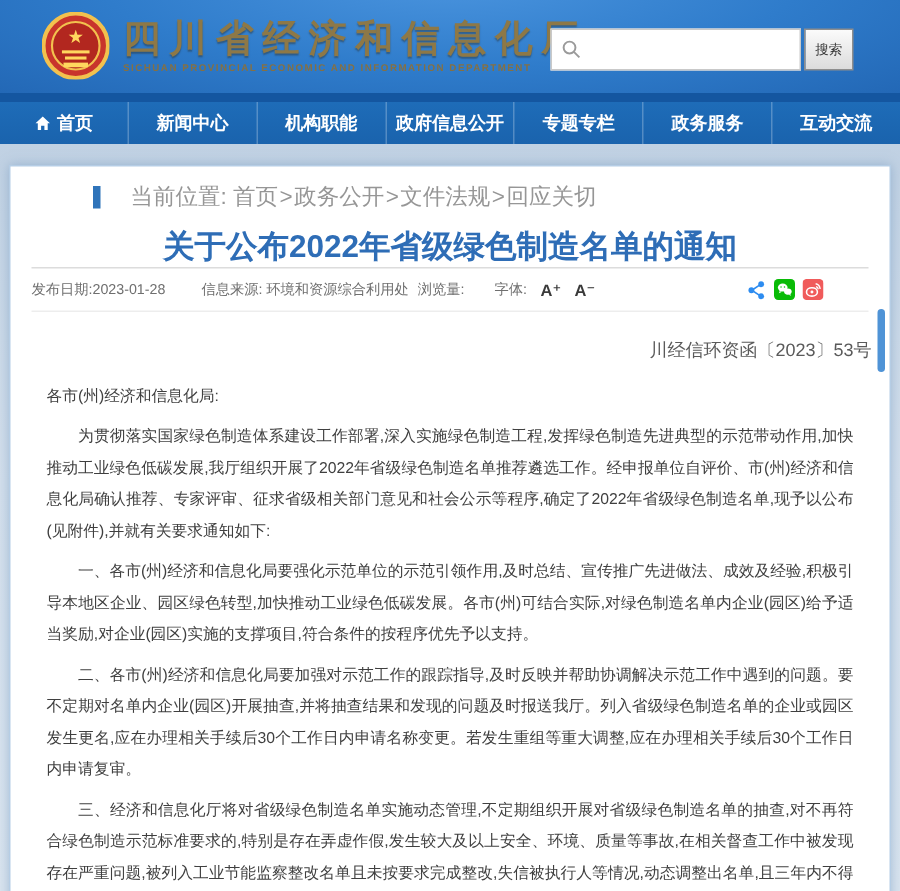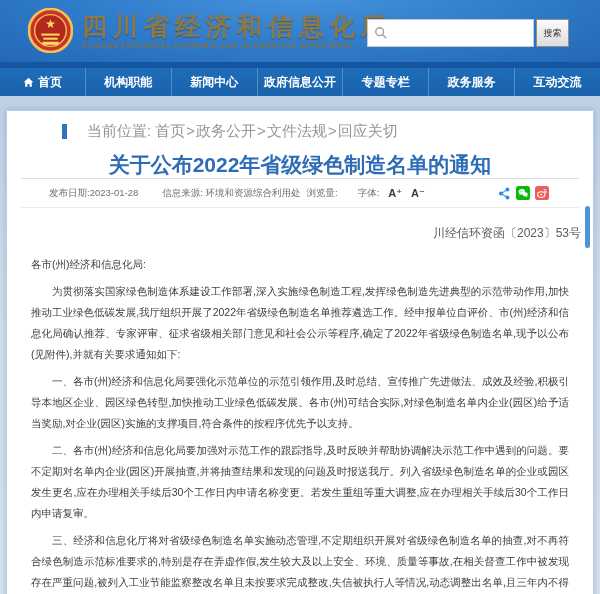--- a/index.html
+++ b/index.html
@@ -64,21 +64,21 @@
   .bc-sep { margin:0 1px; }
   .art-title {
     margin-top:13px; text-align:center; font-size:21px; line-height:22px;
     font-weight:bold; color:#2e6db6;
   }
   .meta {
     display:flex; align-items:center; margin:2px 14px 0;
     border-top:1px solid #dcdcdc; border-bottom:1px solid #ededed;
     padding:7px 0; font-size:9.5px; color:#6f6f6f;
   }
-  .m-date { margin-left:28px; }
+  .m-date { }
   .m-source { margin-left:24px; }
   .m-views { margin-left:6px; }
   .m-font { margin-left:20px; display:flex; align-items:flex-start; }
   .font-btn {
     border:none; background:none; color:#3a3a3a; font-size:11px; font-weight:bold;
     margin-left:9px; cursor:pointer; font-family:inherit; padding:0;
   }
   .share-group { margin-left:auto; margin-right:30px; display:flex; align-items:center; gap:5px; }
   .share-group svg { cursor:pointer; display:block; }
 
@@ -129,24 +129,24 @@
   <div class="nav-strip"></div>
 
   <nav class="nav">
     <div class="nav-item">
       <svg class="home-ic" viewBox="0 0 16 16">
         <path d="M8 1 L15 7.5 H12.8 V14 H9.6 V10 H6.4 V14 H3.2 V7.5 H1 Z" fill="#fff"></path>
       </svg>
       <span>首页</span>
     </div>
     <div class="nav-item">
+        <span>新闻中心</span>
+      </div>
+    <div class="nav-item">
         <span>机构职能</span>
-      </div>
-    <div class="nav-item">
-        <span>新闻中心</span>
       </div>
     <div class="nav-item">
         <span>政府信息公开</span>
       </div>
     <div class="nav-item">
         <span>专题专栏</span>
       </div>
     <div class="nav-item">
         <span>政务服务</span>
       </div>

